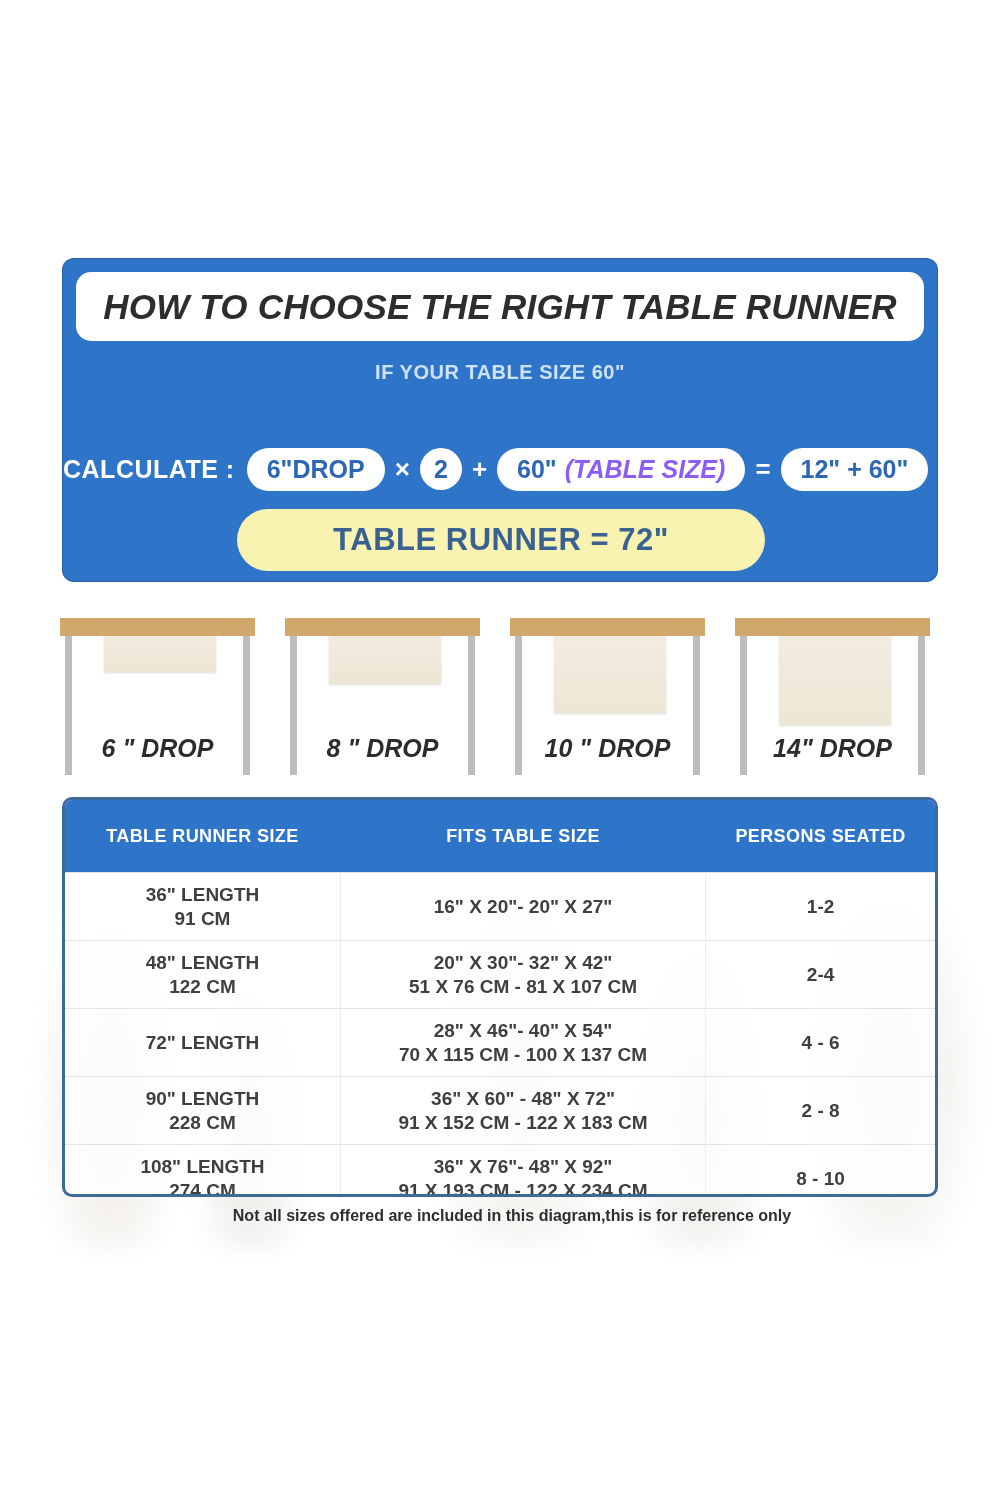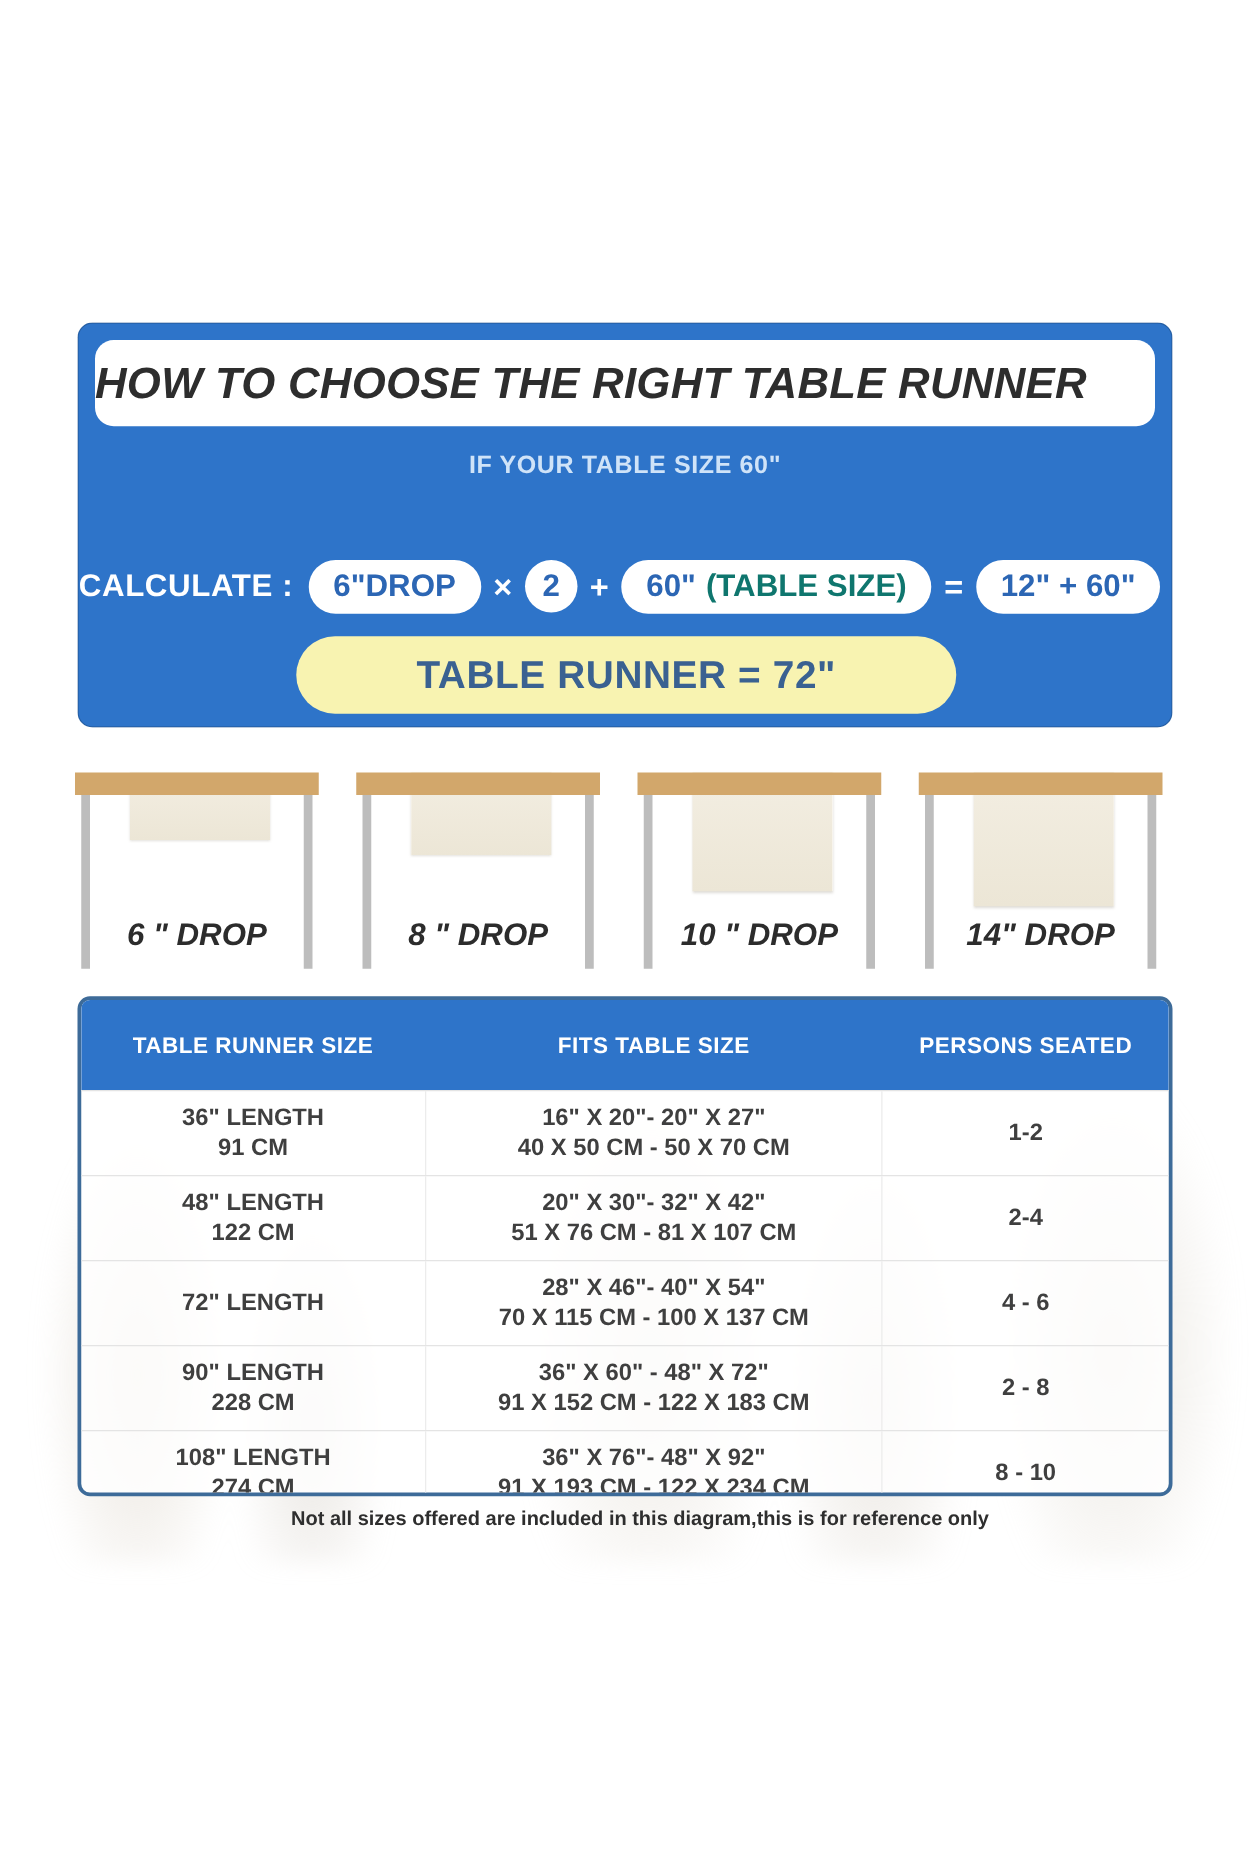--- a/index.html
+++ b/index.html
@@ -21,40 +21,40 @@
     filter: blur(9px);
   }
   
   .hero {
     position:absolute; left:62px; top:258px; width:876px; height:324px;
     background:#2E74C9; border-radius:12px; border:1px solid rgba(0,0,0,0.18);
   }
   .hero-banner {
     position:absolute; left:13px; right:13px; top:13px; height:69px;
     background:#ffffff; border-radius:15px;
-    display:flex; align-items:center; justify-content:flex-start;
+    display:flex; align-items:center; justify-content:center;
   }
   .hero-title {
     font-size:35px; font-weight:bold; font-style:italic; color:#2d2d2d;
     letter-spacing:0.2px; white-space:nowrap;
   }
   .hero-sub { position:absolute; left:0; right:0; text-align:center; color:#CFE3F8; font-weight:bold; }
   .hero-sub.s1 { top:102px; font-size:20px; letter-spacing:0.5px; }
   .hero-sub.s2 { top:131px; font-size:20px; letter-spacing:0.5px; }
   .calc-row {
     position:absolute; left:0; right:0; top:186px; height:48px;
     display:flex; align-items:center; justify-content:flex-start; gap:10px;
   }
   .calc-label { color:#ffffff; font-weight:bold; font-size:25px; letter-spacing:0.5px; margin-right:2px; }
   .pill {
     background:#ffffff; border-radius:24px; padding:7px 20px;
     color:#2C66B4; font-weight:bold; font-size:25px; white-space:nowrap;
     display:flex; align-items:center; gap:8px;
   }
-  .pill .paren { color:#0f766e; }
+  .pill .paren { color:#8b5cf6;font-style:italic; }
   .op { color:#ffffff; font-weight:bold; font-size:26px; }
   .circle {
     background:#ffffff; border-radius:50%; width:42px; height:42px;
     display:flex; align-items:center; justify-content:center;
     color:#2C66B4; font-weight:bold; font-size:25px;
   }
   .result-pill {
     position:absolute; left:174px; top:250px; width:528px; height:62px;
     background:#F8F3B1; border-radius:31px;
     display:flex; align-items:center; justify-content:center;
@@ -171,21 +171,20 @@
       <div class="th">PERSONS SEATED</div>
     </div>
 
     <div class="trow">
       <div class="td">
         <div>36" LENGTH</div>
         <div>91 CM</div>
       </div>
       <div class="td mid">
         <div>16" X 20"- 20" X 27"</div>
-        <div>40 X 50 CM - 50 X 70 CM</div>
       </div>
       <div class="td">1-2</div>
     </div>
 
     <div class="trow">
       <div class="td">
         <div>48" LENGTH</div>
         <div>122 CM</div>
       </div>
       <div class="td mid">

